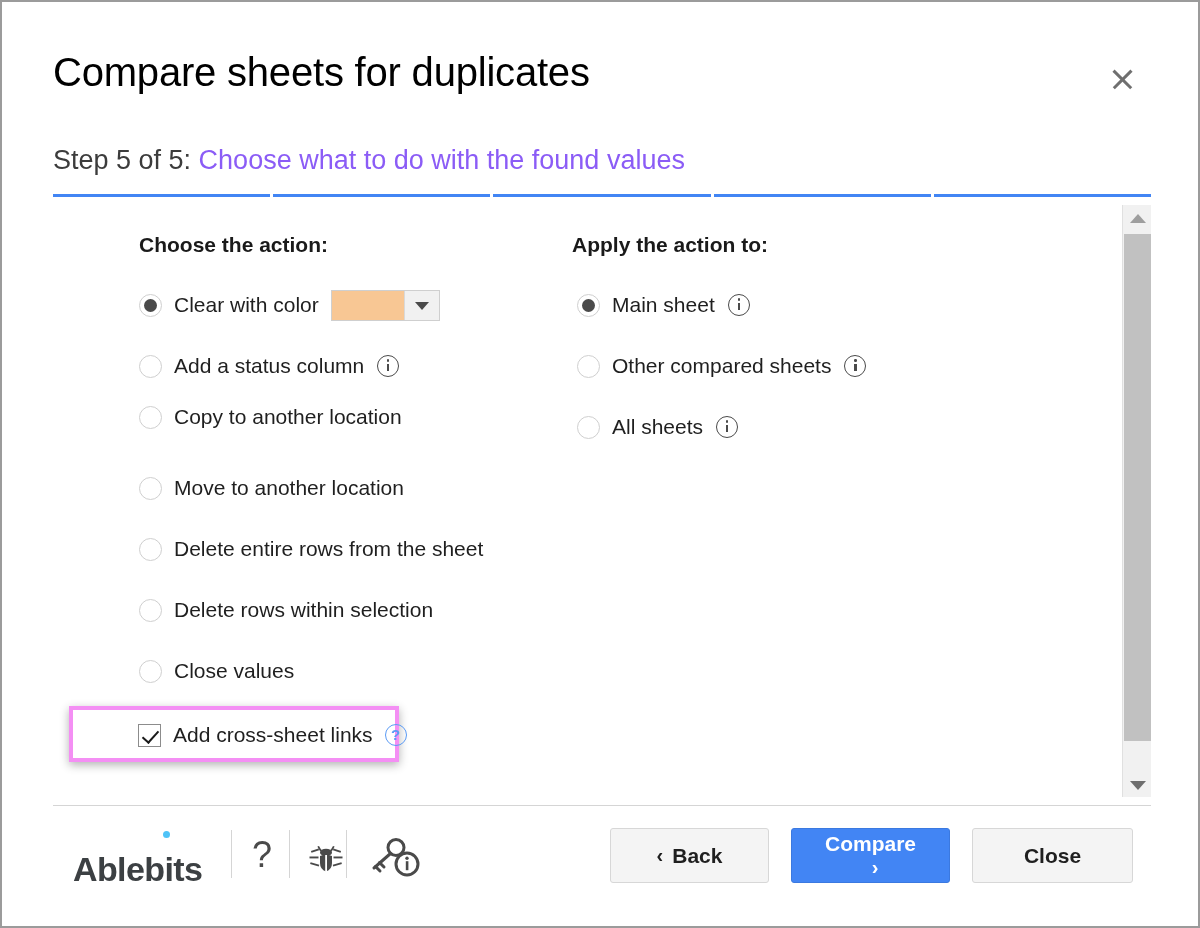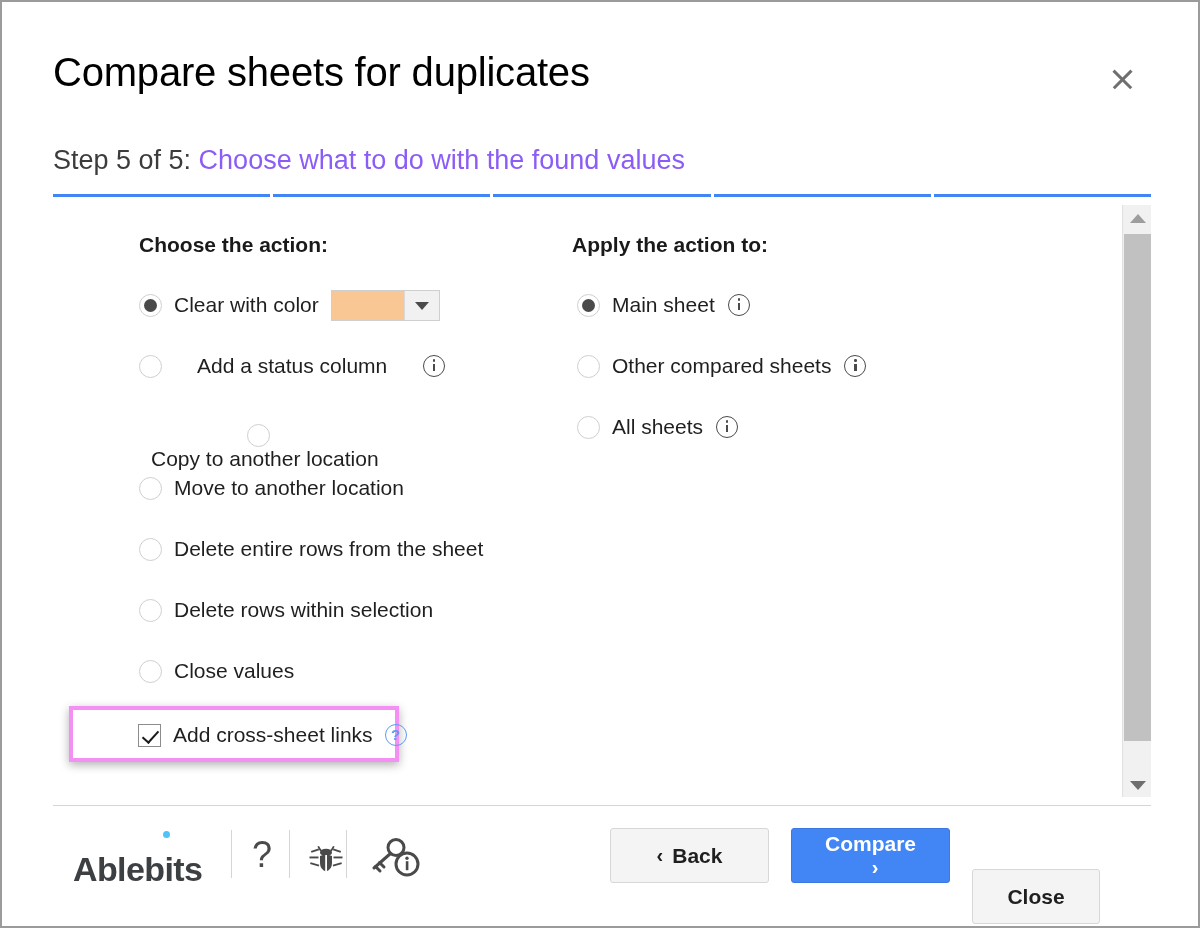--- a/index.html
+++ b/index.html
@@ -399,21 +399,21 @@
     border: 1px solid #d7d7d7;
     color: #1f1f1f;
   }
   .btn-primary {
     background: #4285f4;
     border: 1px solid #3b79e0;
     color: #ffffff;
   }
   .btn-back    { left: 557px; width: 159px; }
   .btn-compare { left: 738px; width: 159px; flex-direction: column; }
-  .btn-close   { left: 919px; width: 128px; margin-top: 41px; }
+  .btn-close   { left: 919px; width: 161px; }
 
   .chev {
     display: inline-block;
     font-size: 20px;
     font-weight: bold;
   }
   .chev-left  { margin-right: 9px; }
   .chev-right { margin-left: 9px; }
 </style>
 </head>
@@ -443,27 +443,27 @@
 
     <div class="opt-row" style="left:86px; top:88px;">
       <span class="radio checked"></span>
       <span class="opt-label">Clear with color</span>
       <span class="color-picker">
         <span class="swatch" style="background:#f8c794"></span>
         <span class="cp-arrow"></span>
       </span>
     </div>
 
-    <div class="opt-row" style="left:86px; top:149px;gap:23px;">
+    <div class="opt-row" style="left:86px; top:149px;">
       <span class="radio"></span>
       <span class="opt-label">Add a status column</span>
       <span class="icon-info"></span>
     </div>
 
-    <div class="opt-row" style="left:86px; top:222px;flex-direction:column;">
+    <div class="opt-row" style="left:86px; top:200px;">
       <span class="radio"></span>
       <span class="opt-label">Copy to another location</span>
     </div>
 
     <div class="opt-row" style="left:86px; top:271px;">
       <span class="radio"></span>
       <span class="opt-label">Move to another location</span>
     </div>
 
     <div class="opt-row" style="left:86px; top:332px;">

